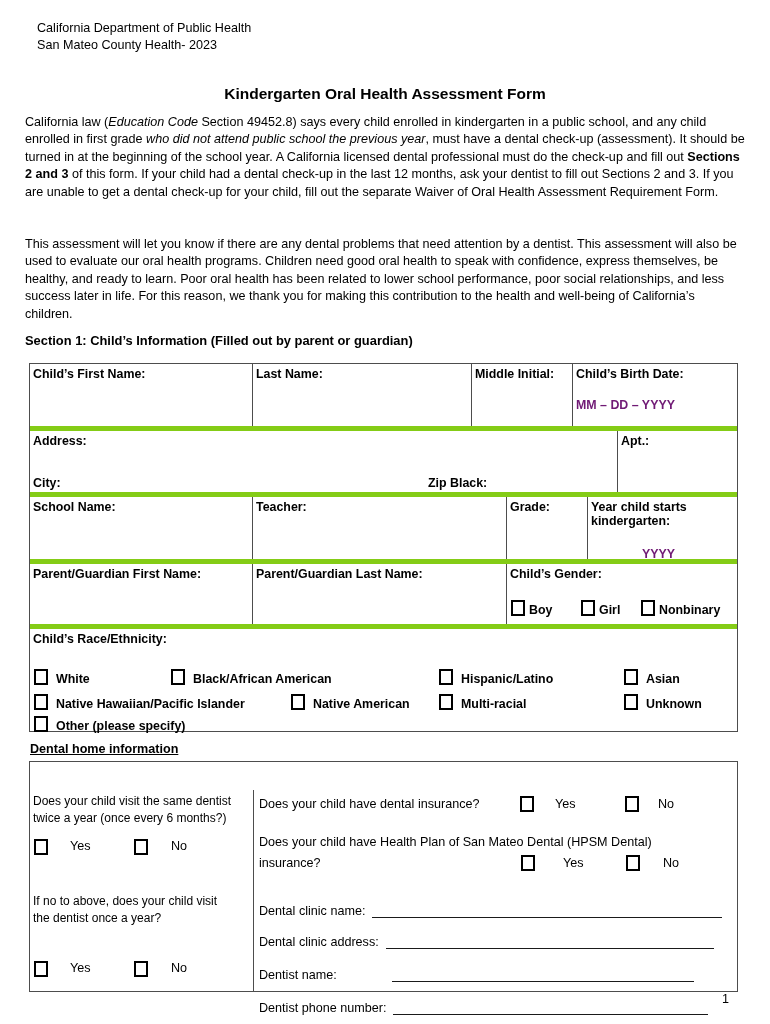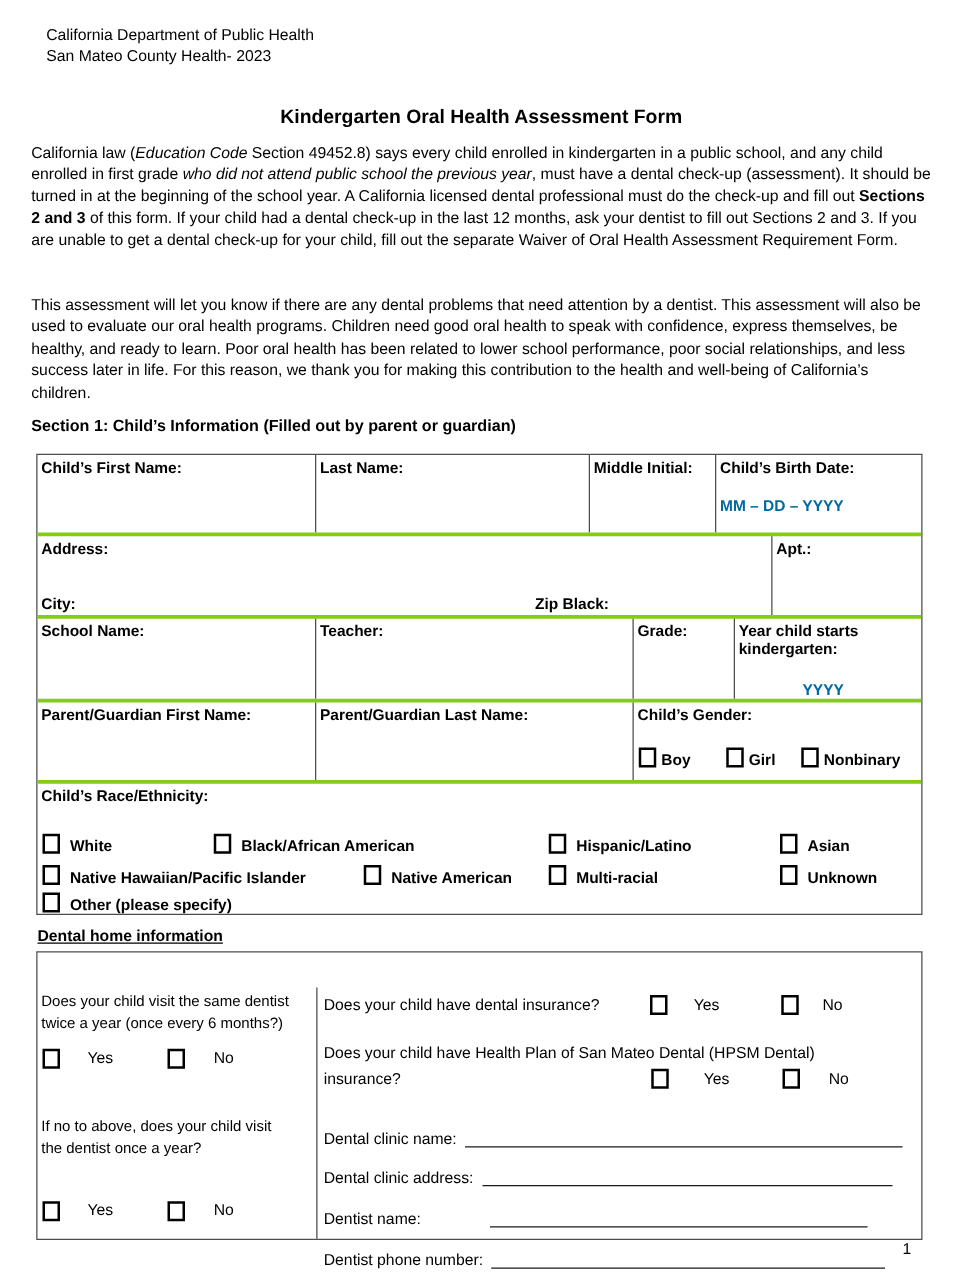--- a/index.html
+++ b/index.html
@@ -9,32 +9,32 @@
   .title{position:absolute;left:0;top:85px;width:770px;text-align:center;
          font-weight:bold;font-size:15.5px;}
   .para{position:absolute;left:25px;width:720px;font-size:12.6px;line-height:17.4px;margin:0;}
   #p1{top:114px;}
   #p2{top:236px;}
   .sec-heading{position:absolute;left:25px;top:333px;font-size:12.9px;font-weight:bold;margin:0;}
 
   .tbl{position:absolute;left:29px;width:709px;border:1px solid #4d4d4d;box-sizing:border-box;}
   .tbl1{top:363px;}
   .row{display:flex;box-sizing:border-box;position:relative;}
-  .row + .row{border-top:3px solid #84cc16;}
+  .row + .row{border-top:5px solid #84cc16;}
   .cell{box-sizing:border-box;padding:3px 3px;font-size:12.4px;position:relative;font-weight:bold;}
   .cell + .cell{border-left:1px solid #4d4d4d;}
   .r1{height:62px}.r2{height:66px}.r3{height:67px}.r4{height:65px}.r5{height:107px}
   .w-a{width:222px}
   .r1 .c2{width:219px}.r1 .c3{width:101px}
   .r2 .c1{width:587px}
   .r3 .c2{width:254px}.r3 .c3{width:81px}
   .r4 .c2{width:254px}
   .cfill{flex:1;}
 
-  .ph{position:absolute;color:#0369a1;white-space:nowrap;font-size:12.4px;}
+  .ph{position:absolute;color:#701a75;white-space:nowrap;font-size:12.4px;}
   .cityzip{position:absolute;left:3px;right:3px;bottom:2px;}
   .zip{position:absolute;left:395px;top:0;}
 
   .cb{display:inline-block;width:10px;height:12px;border:2px solid #000;
       vertical-align:-2px;background:#fff;}
   .abs{position:absolute;white-space:nowrap;}
   .gi{position:absolute;top:36px;white-space:nowrap;}
   .gi .cb{margin-right:4px;}
   .ri{position:absolute;white-space:nowrap;}
   .ri .cb{margin-right:8px;}

